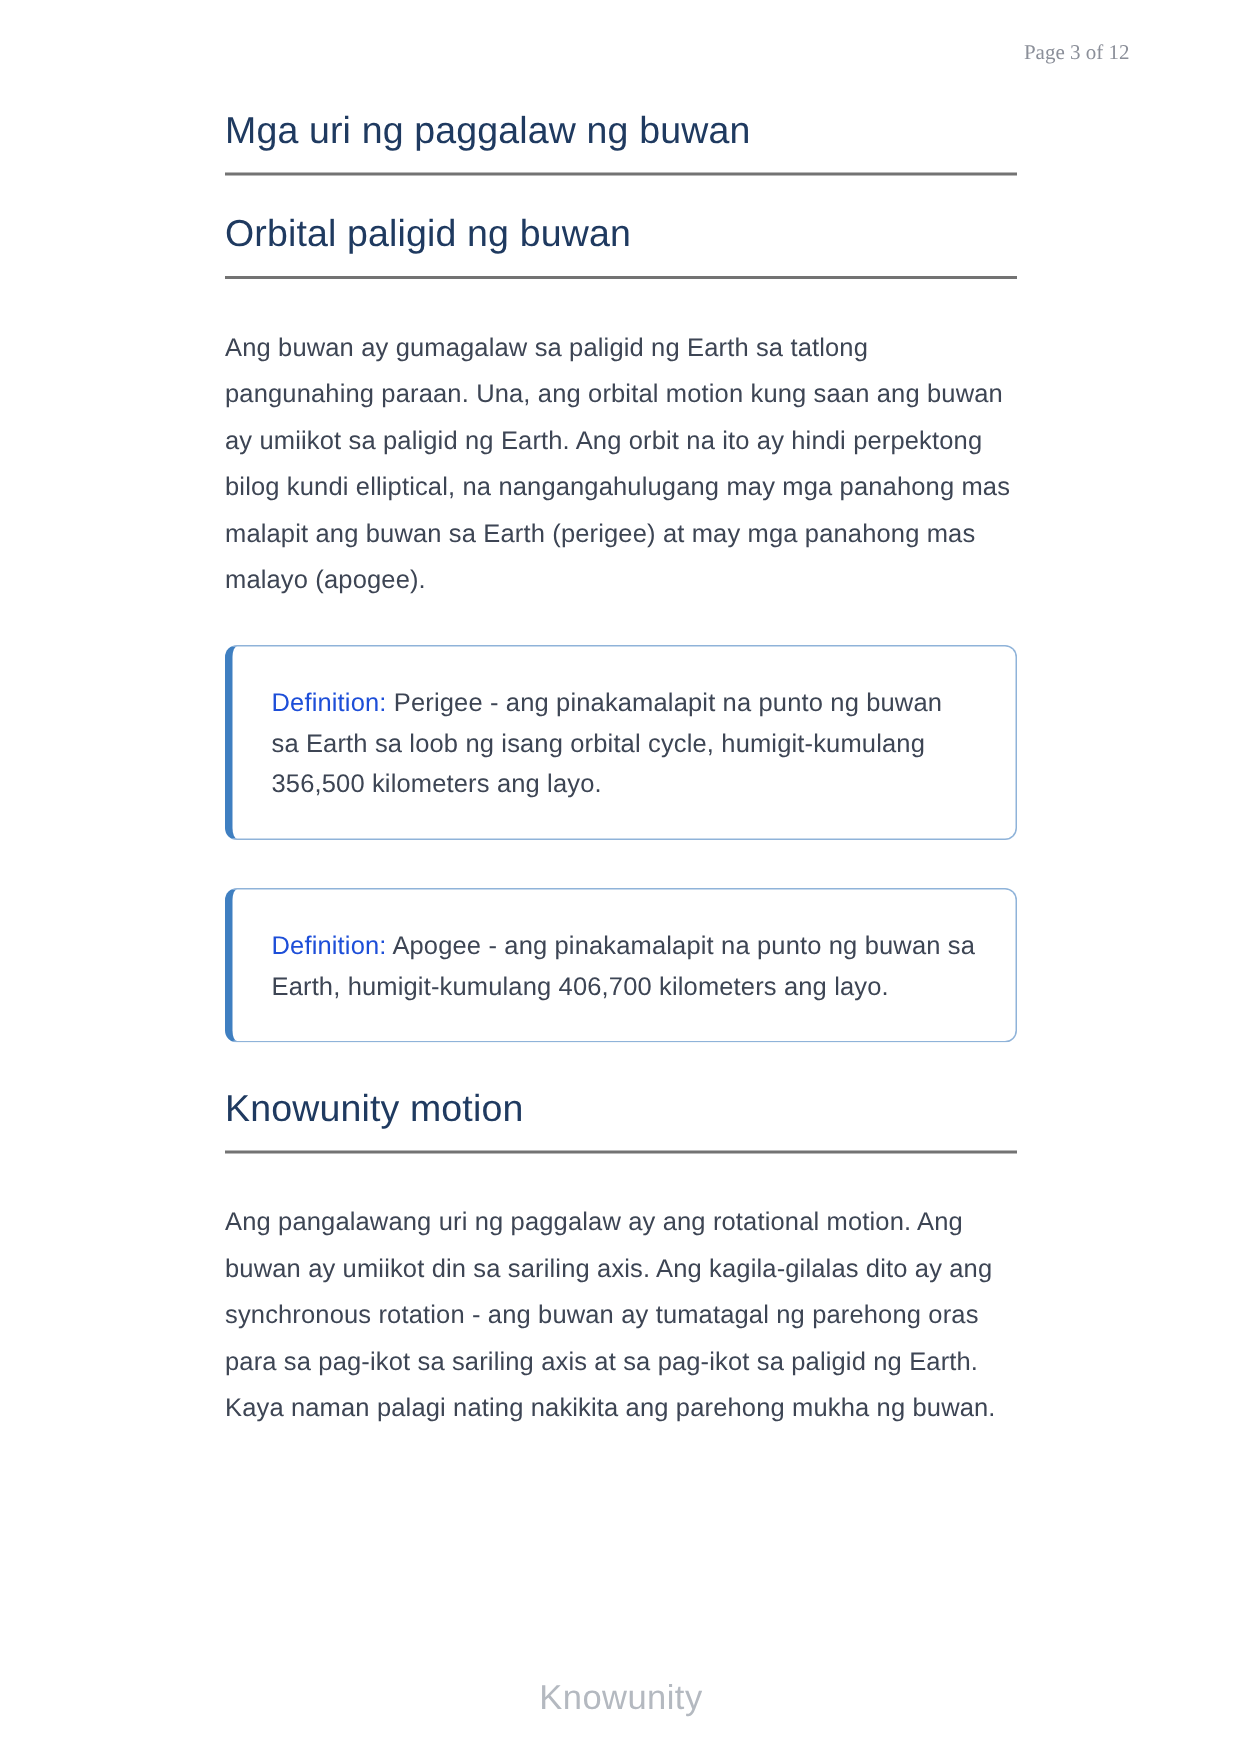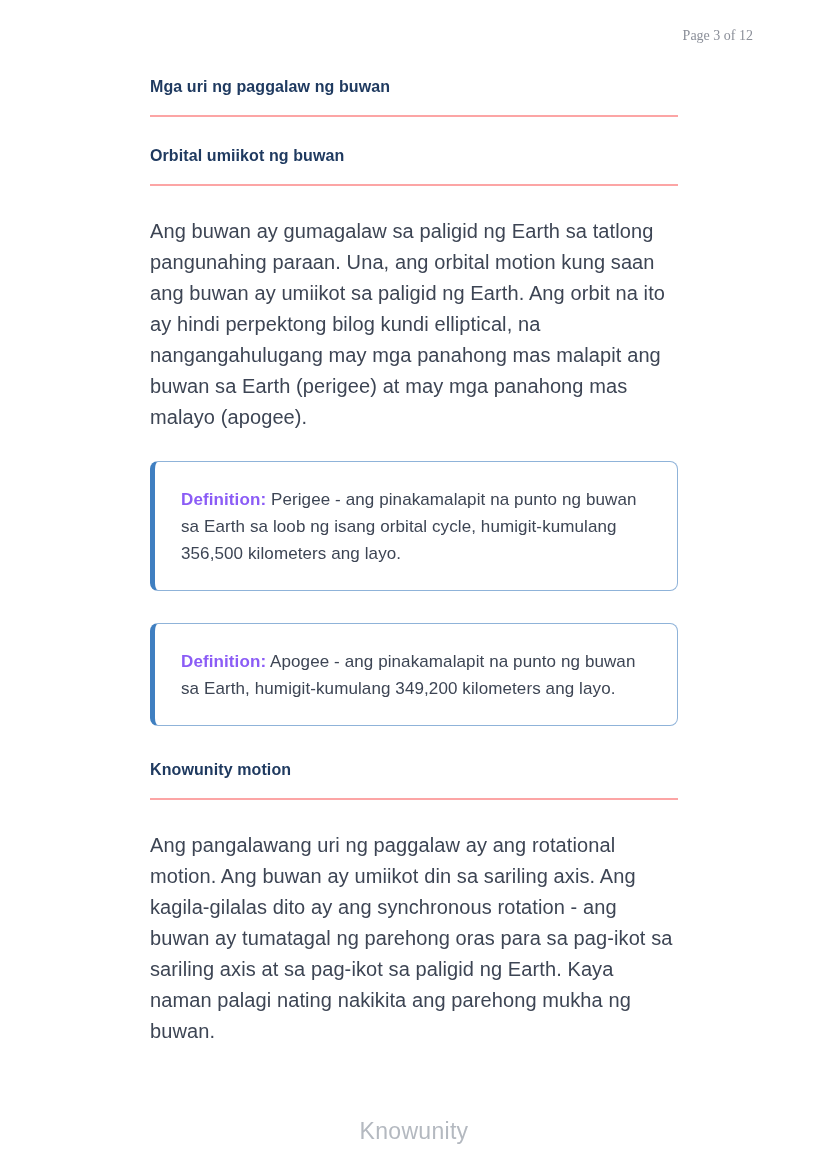--- a/index.html
+++ b/index.html
@@ -21,55 +21,55 @@
     color: #8b8f99;
   }
   .content {
     position: absolute;
     left: 150px;
     top: 0;
     width: 528px;
     padding-top: 76px;
   }
   .section-heading {
-    font-size: 16px;
-    font-weight: bold;
+    font-size: 25px;
+    font-weight: normal;
     color: #1f3a60;
     letter-spacing: 0.1px;
     line-height: 22px;
     padding-bottom: 17px;
-    border-bottom: 2px solid #fca5a5;
+    border-bottom: 2px solid #737373;
   }
   .section-heading.h2 { margin-top: 28px; }
   .section-heading.h3 { margin-top: 33px; }
   .body-paragraph {
     margin-top: 30px;
-    font-size: 20px;
+    font-size: 17px;
     line-height: 31px;
     color: #3d4554;
     letter-spacing: 0.1px;
   }
   .definition-box {
     margin-top: 28px;
     border: 1.5px solid #8fb3d9;
     border-left: 5px solid #3f7fc1;
     border-radius: 8px;
     padding: 24px 26px 23px 26px;
     background: #ffffff;
   }
   .definition-box + .definition-box { margin-top: 32px; }
   .definition-text {
     font-size: 17px;
     line-height: 27px;
     color: #3d4554;
     letter-spacing: 0.1px;
   }
   .definition-label {
-    font-weight: bold;
-    color: #8b5cf6;
+    font-weight: normal;
+    color: #1d4ed8;
   }
   .footer-brand {
     position: absolute;
     left: 0;
     right: 0;
     top: 1118px;
     text-align: center;
     font-size: 23px;
     color: #b4b9c0;
     letter-spacing: 0.3px;
@@ -79,30 +79,30 @@
 <body>
 
 <div class="page">
 
   <div class="page-number">Page 3 of 12</div>
 
   <div class="content">
 
     <div class="section-heading">Mga uri ng paggalaw ng buwan</div>
 
-    <div class="section-heading h2">Orbital umiikot ng buwan</div>
+    <div class="section-heading h2">Orbital paligid ng buwan</div>
 
     <p class="body-paragraph">Ang buwan ay gumagalaw sa paligid ng Earth sa tatlong pangunahing paraan. Una, ang orbital motion kung saan ang buwan ay umiikot sa paligid ng Earth. Ang orbit na ito ay hindi perpektong bilog kundi elliptical, na nangangahulugang may mga panahong mas malapit ang buwan sa Earth (perigee) at may mga panahong mas malayo (apogee).</p>
 
     <div class="definition-box">
       <p class="definition-text"><span class="definition-label">Definition:</span><span> Perigee - ang pinakamalapit na punto ng buwan sa Earth sa loob ng isang orbital cycle, humigit-kumulang 356,500 kilometers ang layo.</span></p>
     </div>
 
     <div class="definition-box">
-      <p class="definition-text"><span class="definition-label">Definition:</span><span> Apogee - ang pinakamalapit na punto ng buwan sa Earth, humigit-kumulang 349,200 kilometers ang layo.</span></p>
+      <p class="definition-text"><span class="definition-label">Definition:</span><span> Apogee - ang pinakamalapit na punto ng buwan sa Earth, humigit-kumulang 406,700 kilometers ang layo.</span></p>
     </div>
 
     <div class="section-heading h3">Knowunity motion</div>
 
     <p class="body-paragraph">Ang pangalawang uri ng paggalaw ay ang rotational motion. Ang buwan ay umiikot din sa sariling axis. Ang kagila-gilalas dito ay ang synchronous rotation - ang buwan ay tumatagal ng parehong oras para sa pag-ikot sa sariling axis at sa pag-ikot sa paligid ng Earth. Kaya naman palagi nating nakikita ang parehong mukha ng buwan.</p>
 
   </div>
 
   <div class="footer-brand">Knowunity</div>
 

